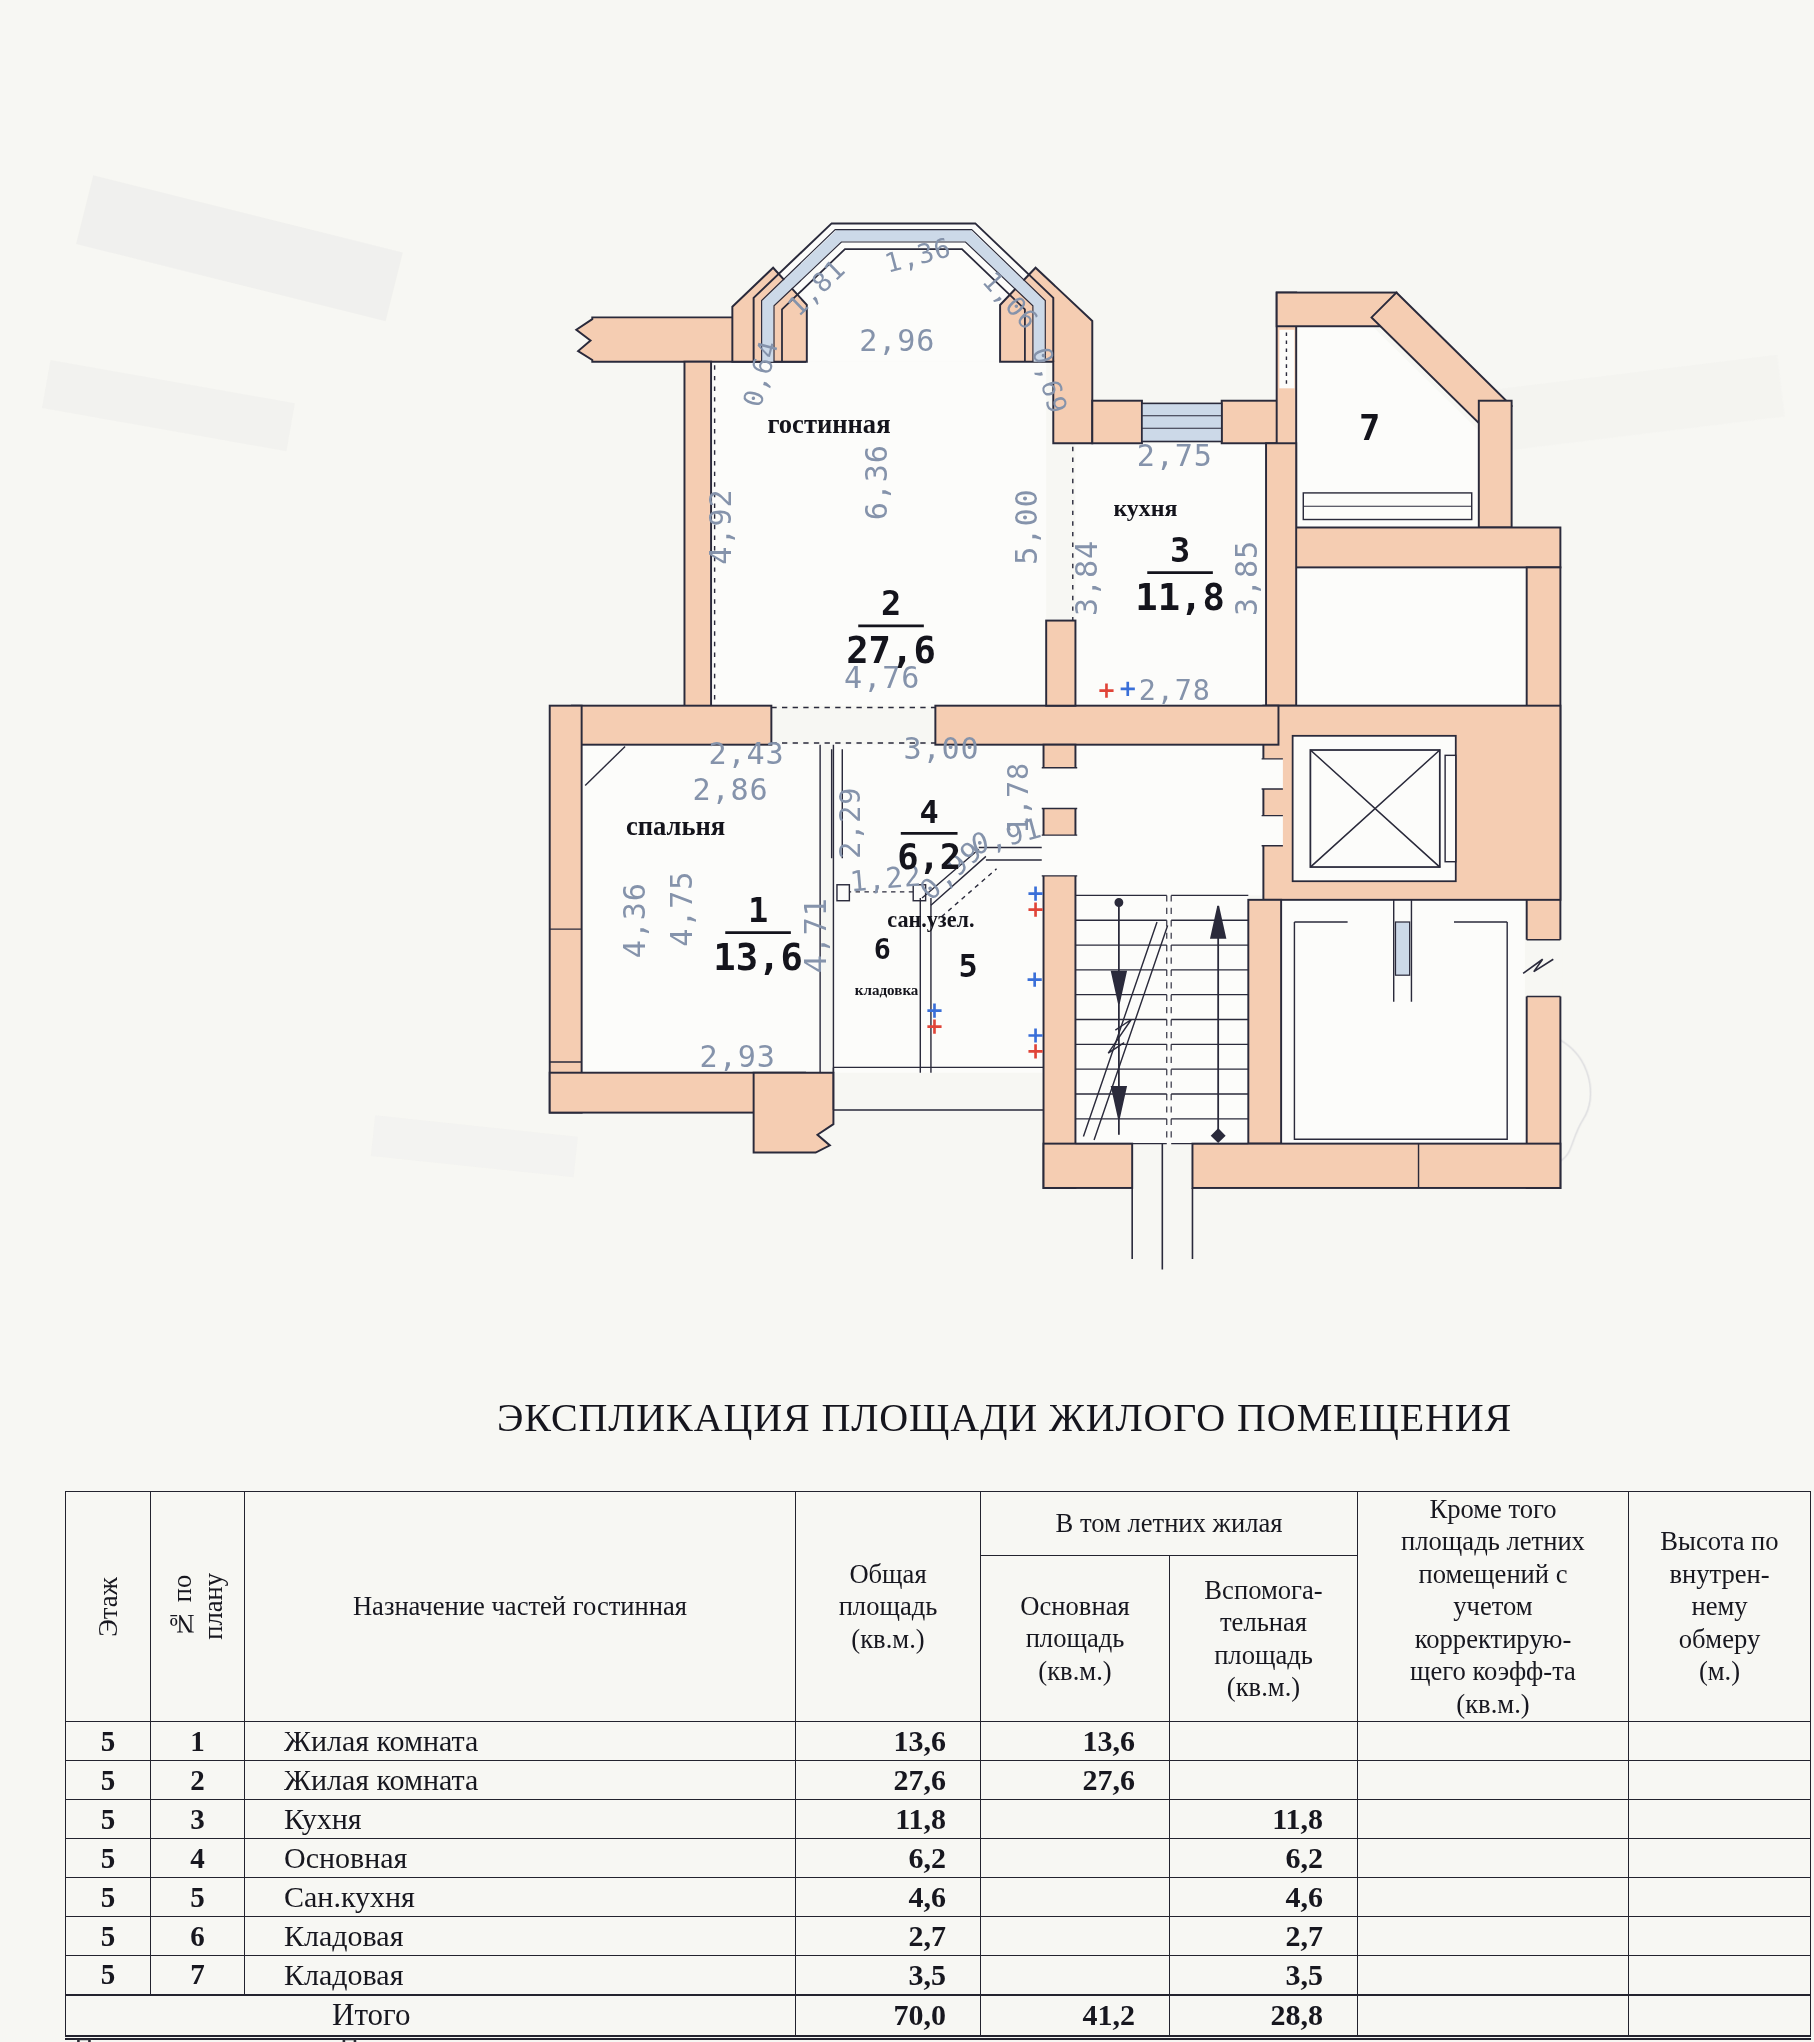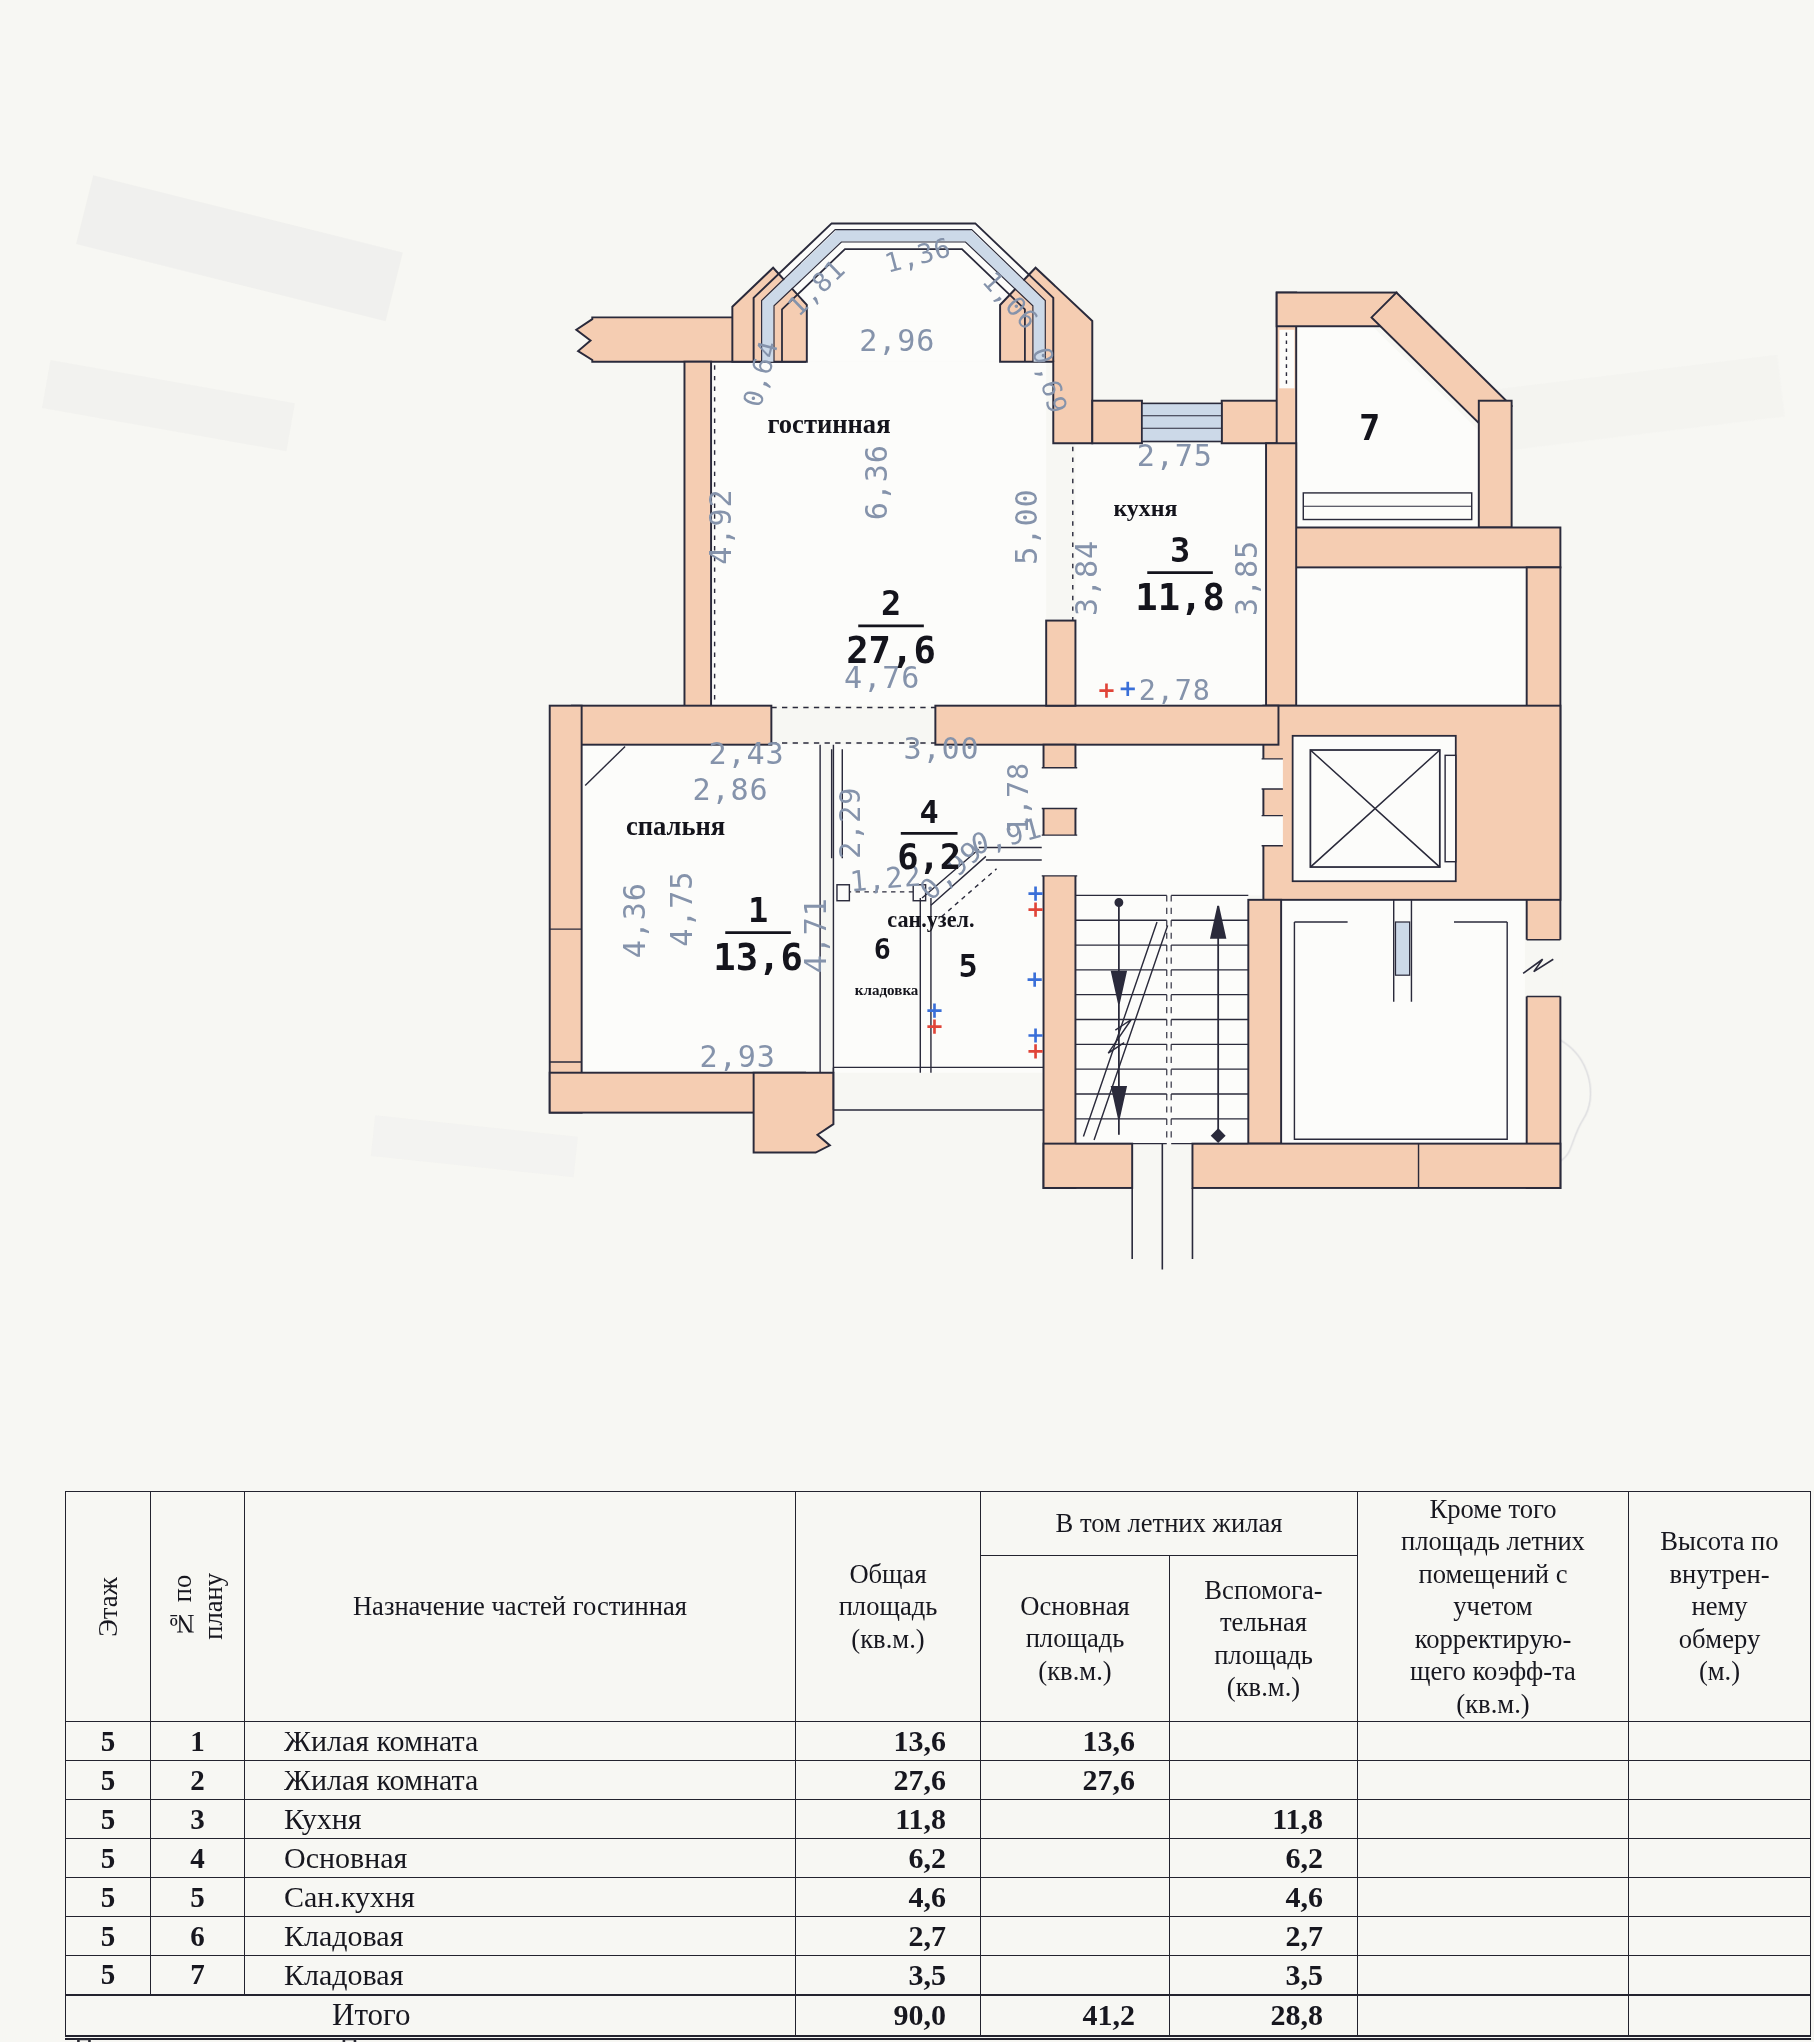--- a/index.html
+++ b/index.html
@@ -231,20 +231,21 @@
     <text font-family="'Liberation Serif',serif" font-weight="bold" font-size="25" x="1050" y="1046">сан.узел.</text>
     <text font-family="'DejaVu Sans Mono',monospace" font-weight="bold" font-size="36" x="1092" y="1102">5</text>
 
     <text font-family="'DejaVu Sans Mono',monospace" font-weight="bold" font-size="32" x="995" y="1082">6</text>
     <text font-family="'Liberation Serif',serif" font-weight="bold" font-size="17" x="1000" y="1122">кладовка</text>
 
     <text font-family="'DejaVu Sans Mono',monospace" font-weight="bold" font-size="40" x="1545" y="496">7</text>
   </g>
 </svg>
 
+<div id="title">ЭКСПЛИКАЦИЯ ПЛОЩАДИ ЖИЛОГО ПОМЕЩЕНИЯ</div>
 
 <table class="expl">
   <colgroup>
     <col style="width:85px">
         <col style="width:94px">
         <col style="width:551px">
         <col style="width:185px">
     <col style="width:189px">
         <col style="width:188px">
         <col style="width:271px">
@@ -349,21 +350,21 @@
     <td class="c-name">Кладовая</td>
     <td class="c-val">3,5</td>
     <td class="c-val"></td>
     <td class="c-val">3,5</td>
     <td class="c-val"></td>
     <td class="c-val"></td>
   </tr>
 
   <tr class="totals" style="height:43px;">
     <td class="lbl" colspan="3">Итого</td>
-    <td class="c-val">90,0</td>
+    <td class="c-val">70,0</td>
     <td class="c-val">41,2</td>
     <td class="c-val">28,8</td>
     <td class="c-val"></td>
     <td class="c-val"></td>
   </tr>
   </tbody>
 </table>
 
 <div id="footnote">Примечание. Площадь</div>
 

